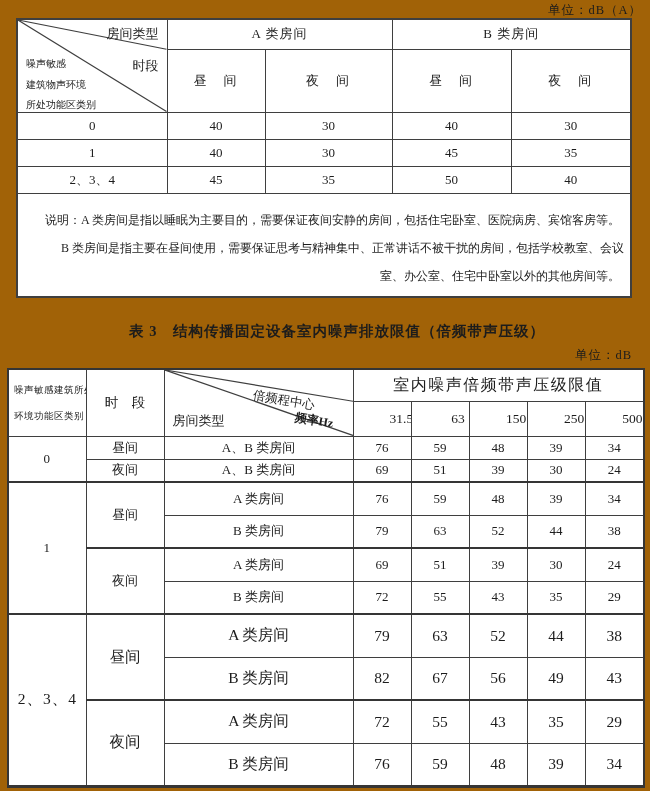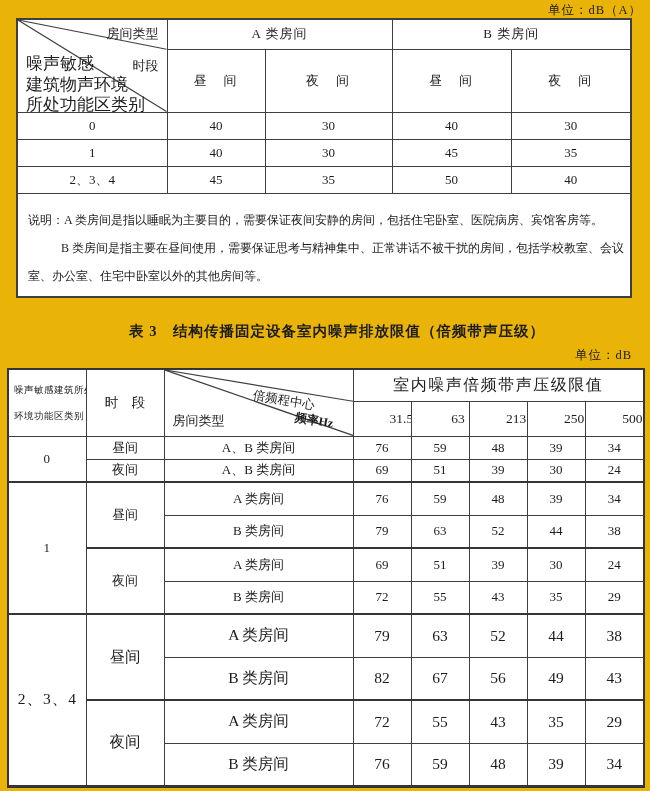--- a/index.html
+++ b/index.html
@@ -1,18 +1,18 @@
 <!DOCTYPE html>
 <html><head>
 <meta charset="utf-8">
 <style>
   * { margin:0; padding:0; box-sizing:border-box; }
   html,body { background:#fff; }
   .page {
-    position:relative; width:650px; height:791px; background:#eab308; overflow:hidden;
+    position:relative; width:650px; height:791px; background:#a16207; overflow:hidden;
     font-family:"Liberation Serif","DejaVu Serif",serif; color:#1c1c1c;text-decoration:underline;
   }
   .unit { position:absolute; font-size:12.5px; color:#1c1c1c; letter-spacing:1px; }
   .unit-a { top:2px; right:8px; }
   .unit-b { top:347px; right:18px; }
   .t3-title { position:absolute; top:322px; left:12px; width:650px; text-align:center;
               font-weight:bold; font-size:14.5px; letter-spacing:1px; }
 
   table { border-collapse:collapse; table-layout:fixed; position:absolute; background:#fff; }
   td { border:1px solid #3f3f3f; text-align:center; vertical-align:middle;
@@ -24,22 +24,22 @@
   .t1 .h-r2 { height:63px; }
   .t1 .d-row { height:27px; }
   .t1 .n-row { height:104px; }
   .ghead { letter-spacing:1px; }
   .subcol { letter-spacing:2px; }
   .corner1 { position:relative; }
   .diag-svg { position:absolute; left:0; top:0; width:100%; height:100%; display:block; }
   .c1-roomtype { position:absolute; top:5px; right:8px; font-size:13px; }
   .c1-period   { position:absolute; top:37px; right:8px; font-size:13px; }
   .c1-zones    { position:absolute; top:34px; left:8px; text-align:left;
-                 font-size:17px; line-height:20.5px; }
-  .note-cell { text-align:left; vertical-align:top; padding:12px 10px 0 10px; }
+                 font-size:10px; line-height:20.5px; }
+  .note-cell { text-align:right; vertical-align:top; padding:12px 10px 0 10px; }
   .note-line { font-size:12px; line-height:28px; white-space:nowrap; }
   .note-indent { padding-left:33px; }
 
   
   .t2 { left:7px; top:368px; width:636px; border:2px solid #353535; border-bottom-width:3px; }
   .t2 .h1 { height:32px; }
   .t2 .h2 { height:35px; }
   .t2 .r-s { height:23px; }
   .t2 .r-m { height:33px; }
   .t2 .r-l { height:43px; }
@@ -156,21 +156,21 @@
           </svg>
           <div class="c2-center">倍频程中心</div>
           <div class="c2-freq">频率Hz</div>
           <div class="c2-room">房间类型</div>
         </td>
         <td class="limits-head" colspan="5">室内噪声倍频带声压级限值</td>
       </tr>
       <tr class="h2">
         <td class="freq-cell">31.5</td>
         <td class="freq-cell">63</td>
-        <td class="freq-cell">213</td>
+        <td class="freq-cell">150</td>
         <td class="freq-cell">250</td>
         <td class="freq-cell">500</td>
       </tr>
 
       <tr class="r-s">
         <td class="zone-cell" rowspan="2">0</td>
         <td>昼间</td>
         <td>A、B 类房间</td>
         <td>76</td>
         <td>59</td>

